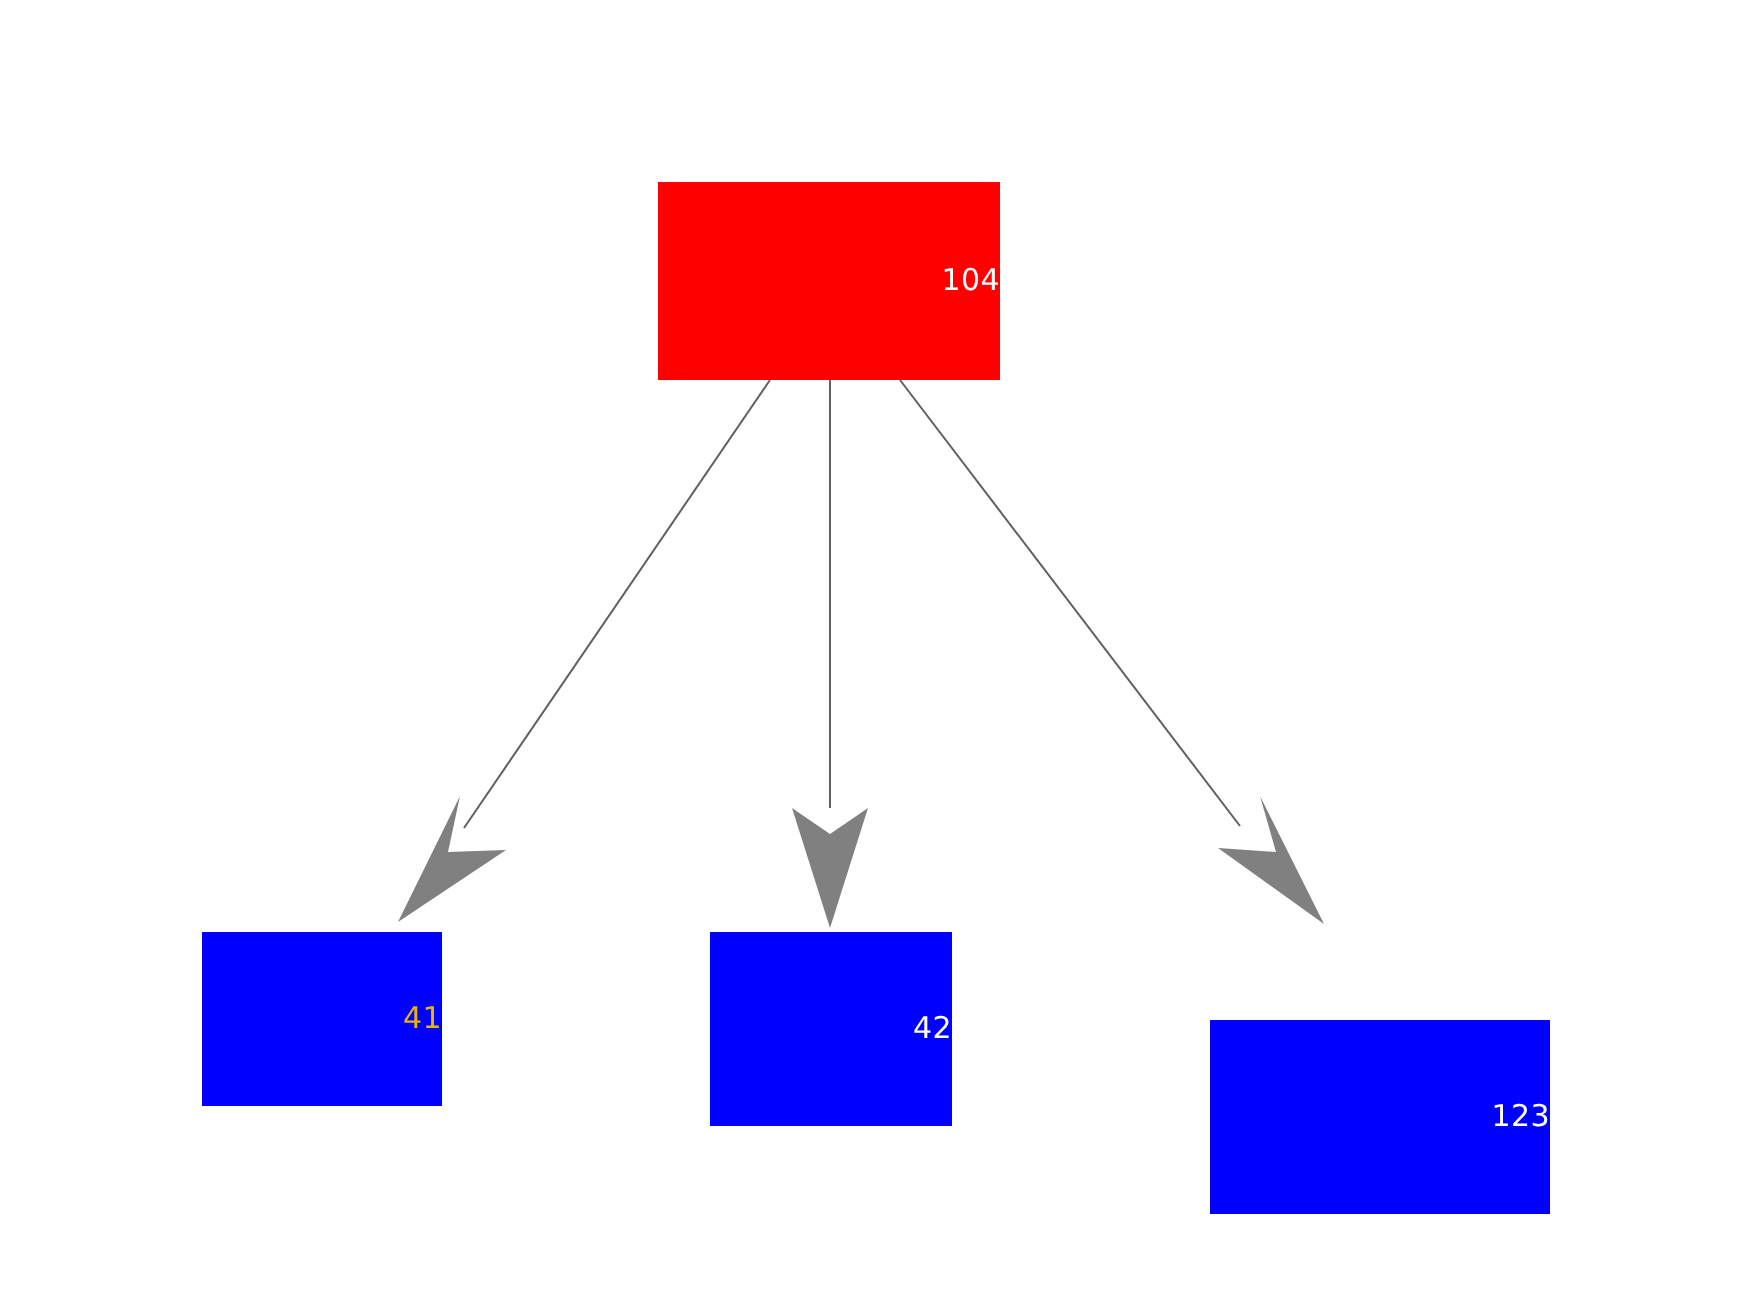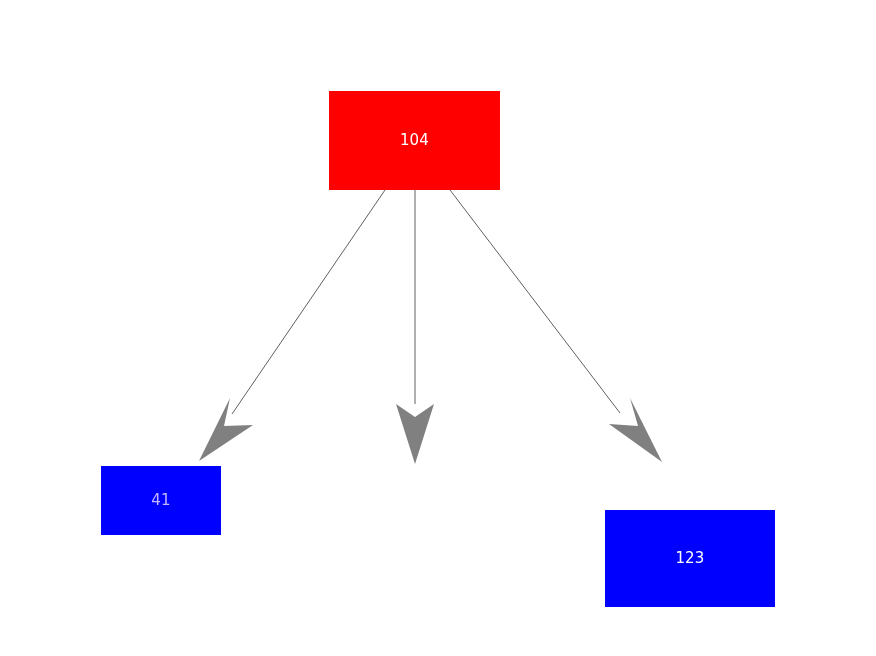--- a/index.html
+++ b/index.html
@@ -22,21 +22,21 @@
     position: absolute;
     left: 0;
     top: 0;
     width: 876px;
     height: 656px;
   }
   .graph-node {
     position: absolute;
     display: flex;
     align-items: center;
-    justify-content: center;
+    justify-content: flex-end;
     box-sizing: border-box;
     color: #ffffff;
     font-size: 15px;
     line-height: 1;
     letter-spacing: 0.2px;
     user-select: none;
   }
   .node-label {
     display: block;
     white-space: nowrap;
@@ -62,22 +62,25 @@
     <g>
       <line x1="450" y1="190" x2="620" y2="413" stroke="#606060" stroke-width="1"></line>
       <polygon points="662,462 609,424 638,426 630,398" fill="#808080"></polygon>
     </g>
   </svg>
 
   <div class="graph-node" id="node-root" style="left: 329px; top: 91px; width: 171px; height: 99px; background: rgb(255, 0, 0); color: rgb(255, 255, 255); font-size: 15px;">
     <span class="node-label">104</span>
   </div>
 
-  <div class="graph-node" id="node-leaf-41" style="left: 101px; top: 466px; width: 120px; height: 69px; background: rgb(0, 0, 255); color: #c4b5fd; font-size: 15px;">
+  <div class="graph-node" id="node-leaf-41" style="left: 101px; top: 466px; width: 120px; height: 87px; background: rgb(0, 0, 255); color: #eab308; font-size: 15px;">
     <span class="node-label">41</span>
   </div>
 
+  <div class="graph-node" id="node-leaf-42" style="left: 355px; top: 466px; width: 121px; height: 97px; background: rgb(0, 0, 255); color: rgb(255, 255, 255); font-size: 15px;">
+    <span class="node-label">42</span>
+  </div>
 
   <div class="graph-node" id="node-leaf-123" style="left: 605px; top: 466px; width: 170px; height: 97px; background: rgb(0, 0, 255); color: rgb(255, 255, 255); font-size: 15px; margin-top: 44px;">
     <span class="node-label">123</span>
   </div>
 
 </div>
 
 </body></html>

